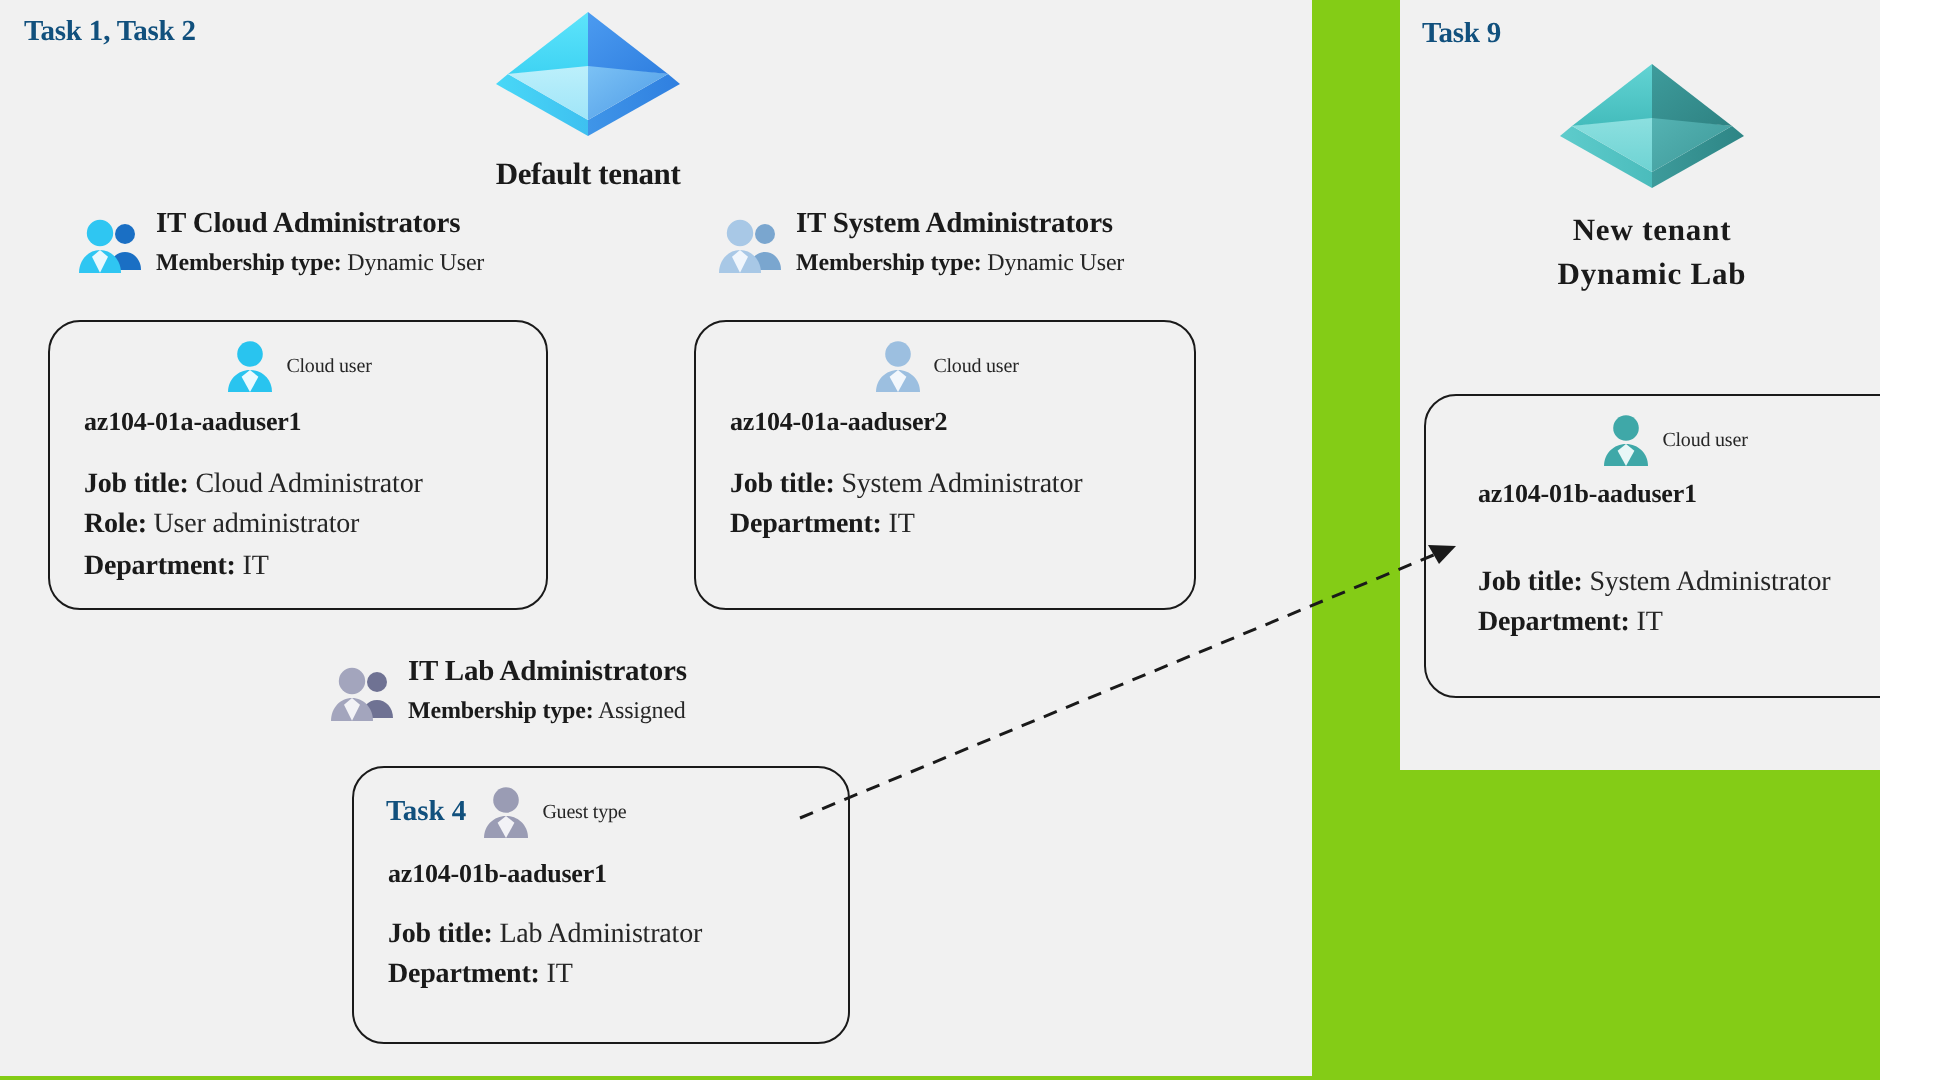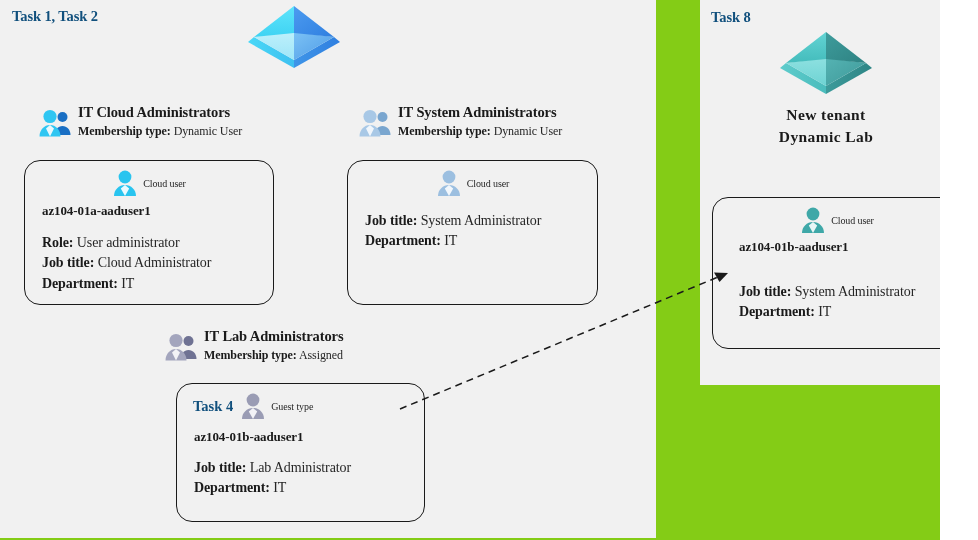--- a/index.html
+++ b/index.html
@@ -142,21 +142,21 @@
 </style>
 </head>
 <body>
 
 <div id="canvas">
 
   <div class="panel" id="left-panel"></div>
   <div class="panel" id="right-panel"></div>
 
   <div class="task-tag" id="task12-tag">Task 1, Task 2</div>
-  <div class="task-tag" id="task3-tag">Task 8</div>
+  <div class="task-tag" id="task3-tag">Task 9</div>
 
   <div class="tenant" id="tenant-default">
     <svg width="132" height="72" viewBox="0 0 132 72">
       <defs>
         <linearGradient id="tdA" x1="0" y1="0" x2="0" y2="1">
           <stop offset="0" stop-color="#5ee4fb"></stop>
             <stop offset="1" stop-color="#3fd3f3"></stop>
         </linearGradient>
         <linearGradient id="tdB" x1="0" y1="0" x2="1" y2="1">
           <stop offset="0" stop-color="#4c9bf0"></stop>
@@ -182,20 +182,21 @@
 
       <polygon points="66,66 20,40 26,35 66,58" fill="url(#tdE)"></polygon>
       <polygon points="66,66 112,40 106,35 66,58" fill="url(#tdF)"></polygon>
 
       <polygon points="66,58 26,35 66,30" fill="url(#tdC)"></polygon>
       <polygon points="66,58 106,35 66,30" fill="url(#tdD)"></polygon>
 
       <polygon points="66,4 26,35 66,31" fill="url(#tdA)"></polygon>
       <polygon points="66,4 106,35 66,31" fill="url(#tdB)"></polygon>
     </svg>
+    <div class="tenant-label">Default tenant</div>
   </div>
 
   <div class="tenant" id="tenant-new">
     <svg width="132" height="72" viewBox="0 0 132 72">
       <defs>
         <linearGradient id="tnA" x1="0" y1="0" x2="0" y2="1">
           <stop offset="0" stop-color="#63d4d4"></stop>
             <stop offset="1" stop-color="#44bcbc"></stop>
         </linearGradient>
         <linearGradient id="tnB" x1="0" y1="0" x2="1" y2="1">
@@ -292,43 +293,44 @@
       <svg width="26" height="28" viewBox="0 0 26 28">
         <circle cx="13" cy="8" r="6.4" fill="#29c4ef"></circle>
         <path d="M2 27c0-6.3 4.9-11 11-11s11 4.7 11 11z" fill="#29c4ef"></path>
         <path d="M13 16l-4.2 3.4L13 27l4.2-7.6z" fill="#eafaff"></path>
       </svg>
       <span class="user-type">Cloud user</span>
     </div>
     <div class="card-username">az104-01a-aaduser1</div>
     <div class="card-attrs">
       <div class="attr">
+        <b>Job title:</b>
+        <span>Cloud Administrator</span>
+      </div>
+      <div class="attr">
         <b>Role:</b>
         <span>User administrator</span>
-      </div>
-      <div class="attr">
-        <b>Job title:</b>
-        <span>Cloud Administrator</span>
       </div>
       <div class="attr">
         <b>Department:</b>
         <span>IT</span>
       </div>
     </div>
   </div>
 
   <div class="card" id="card-user2">
     <div class="card-head card-head-centered">
       <svg width="26" height="28" viewBox="0 0 26 28">
         <circle cx="13" cy="8" r="6.4" fill="#9cbfe0"></circle>
         <path d="M2 27c0-6.3 4.9-11 11-11s11 4.7 11 11z" fill="#9cbfe0"></path>
         <path d="M13 16l-4.2 3.4L13 27l4.2-7.6z" fill="#f2f7fc"></path>
       </svg>
       <span class="user-type">Cloud user</span>
     </div>
+    <div class="card-username">az104-01a-aaduser2</div>
     <div class="card-attrs">
       <div class="attr">
         <b>Job title:</b>
         <span>System Administrator</span>
       </div>
       <div class="attr">
         <b>Department:</b>
         <span>IT</span>
       </div>
     </div>

